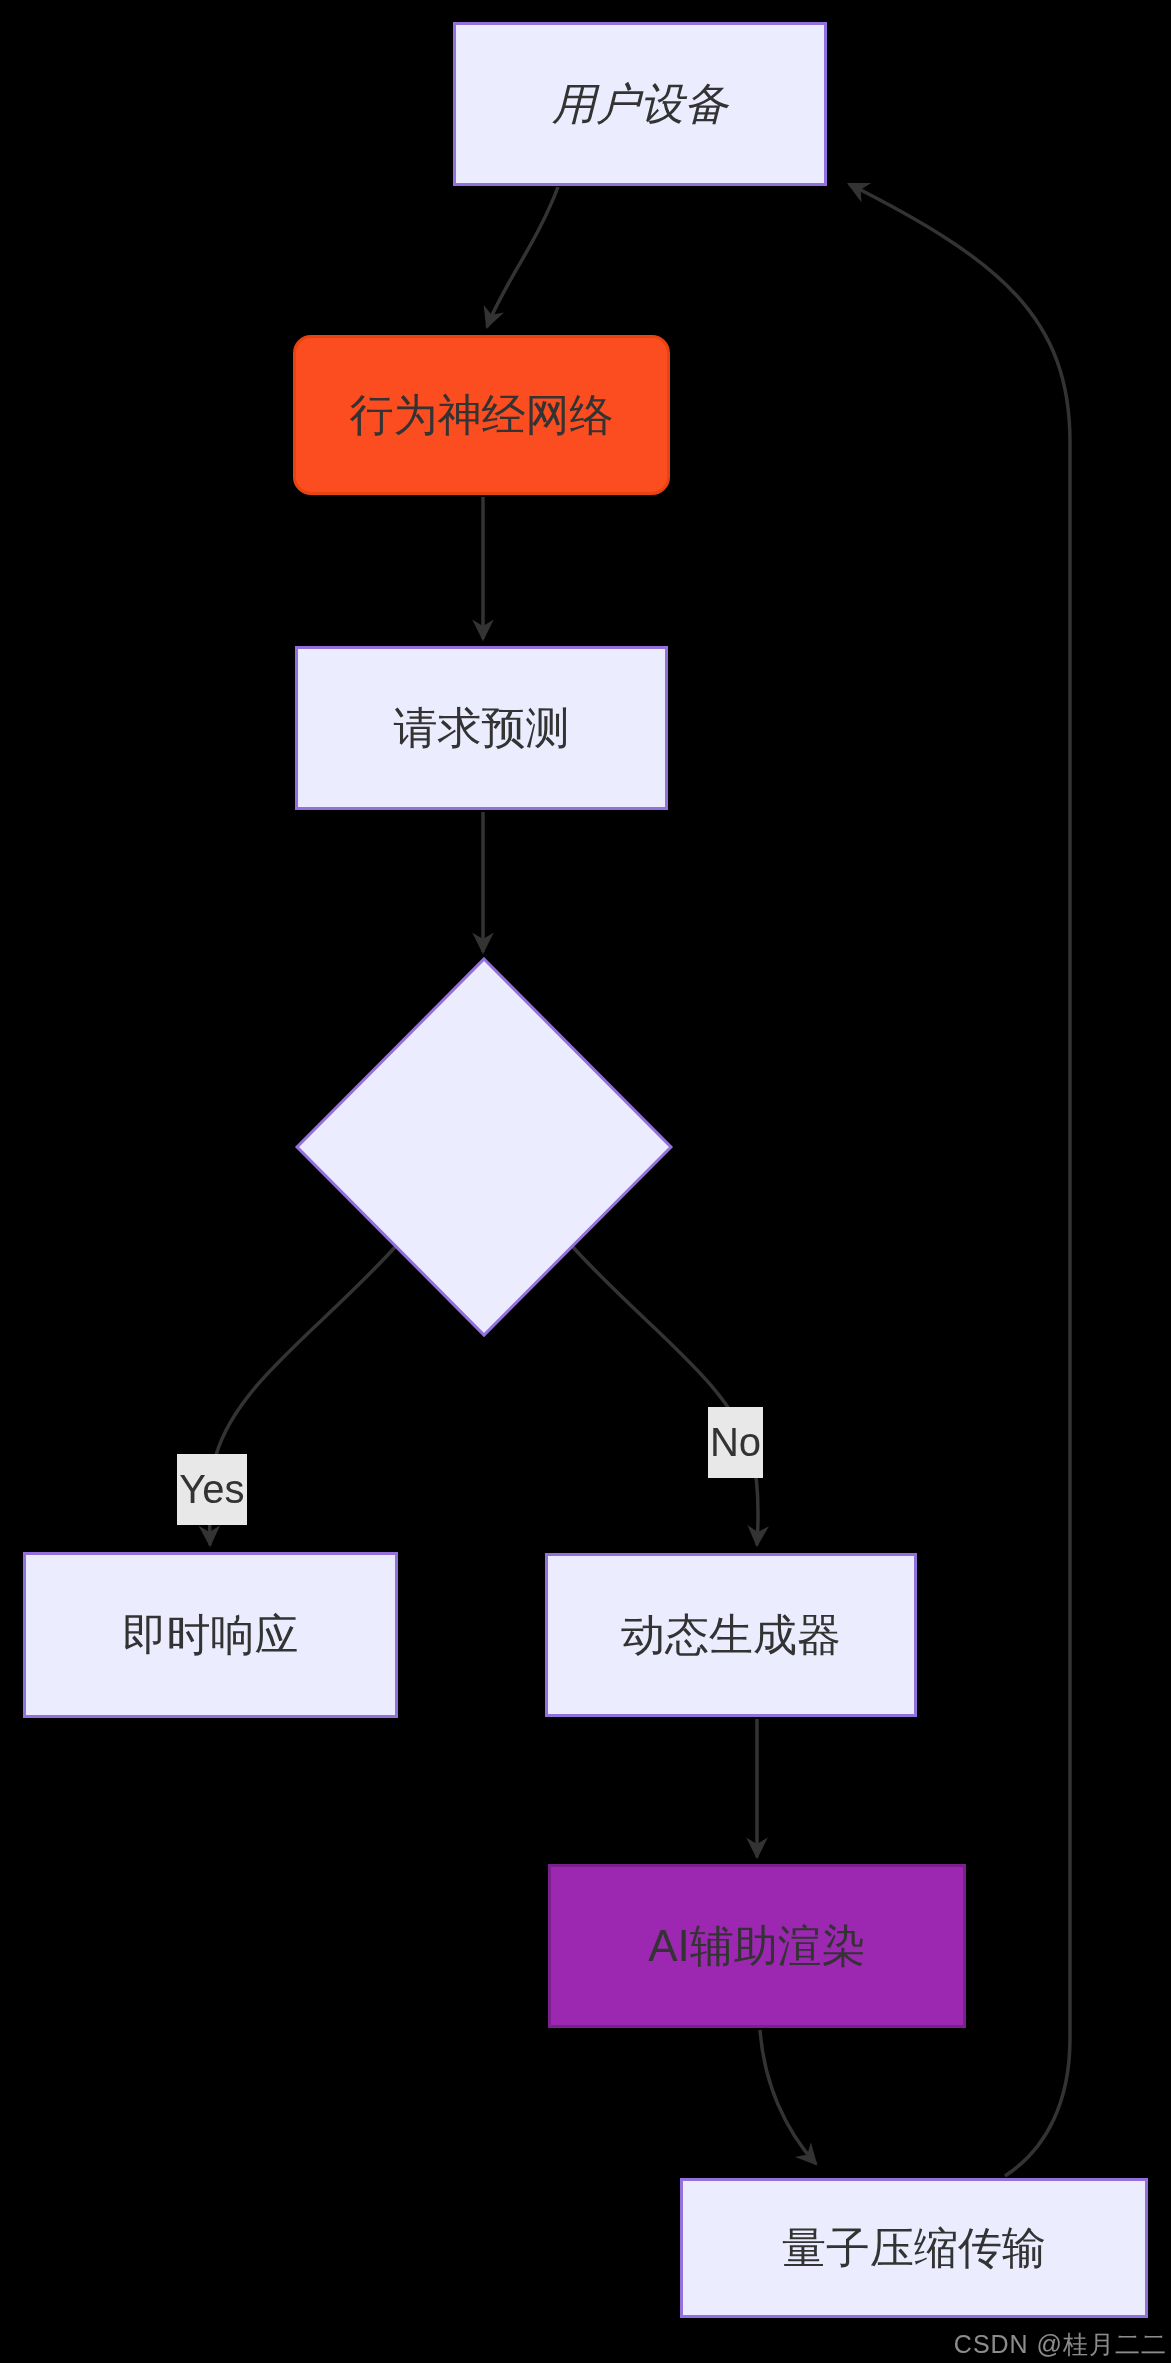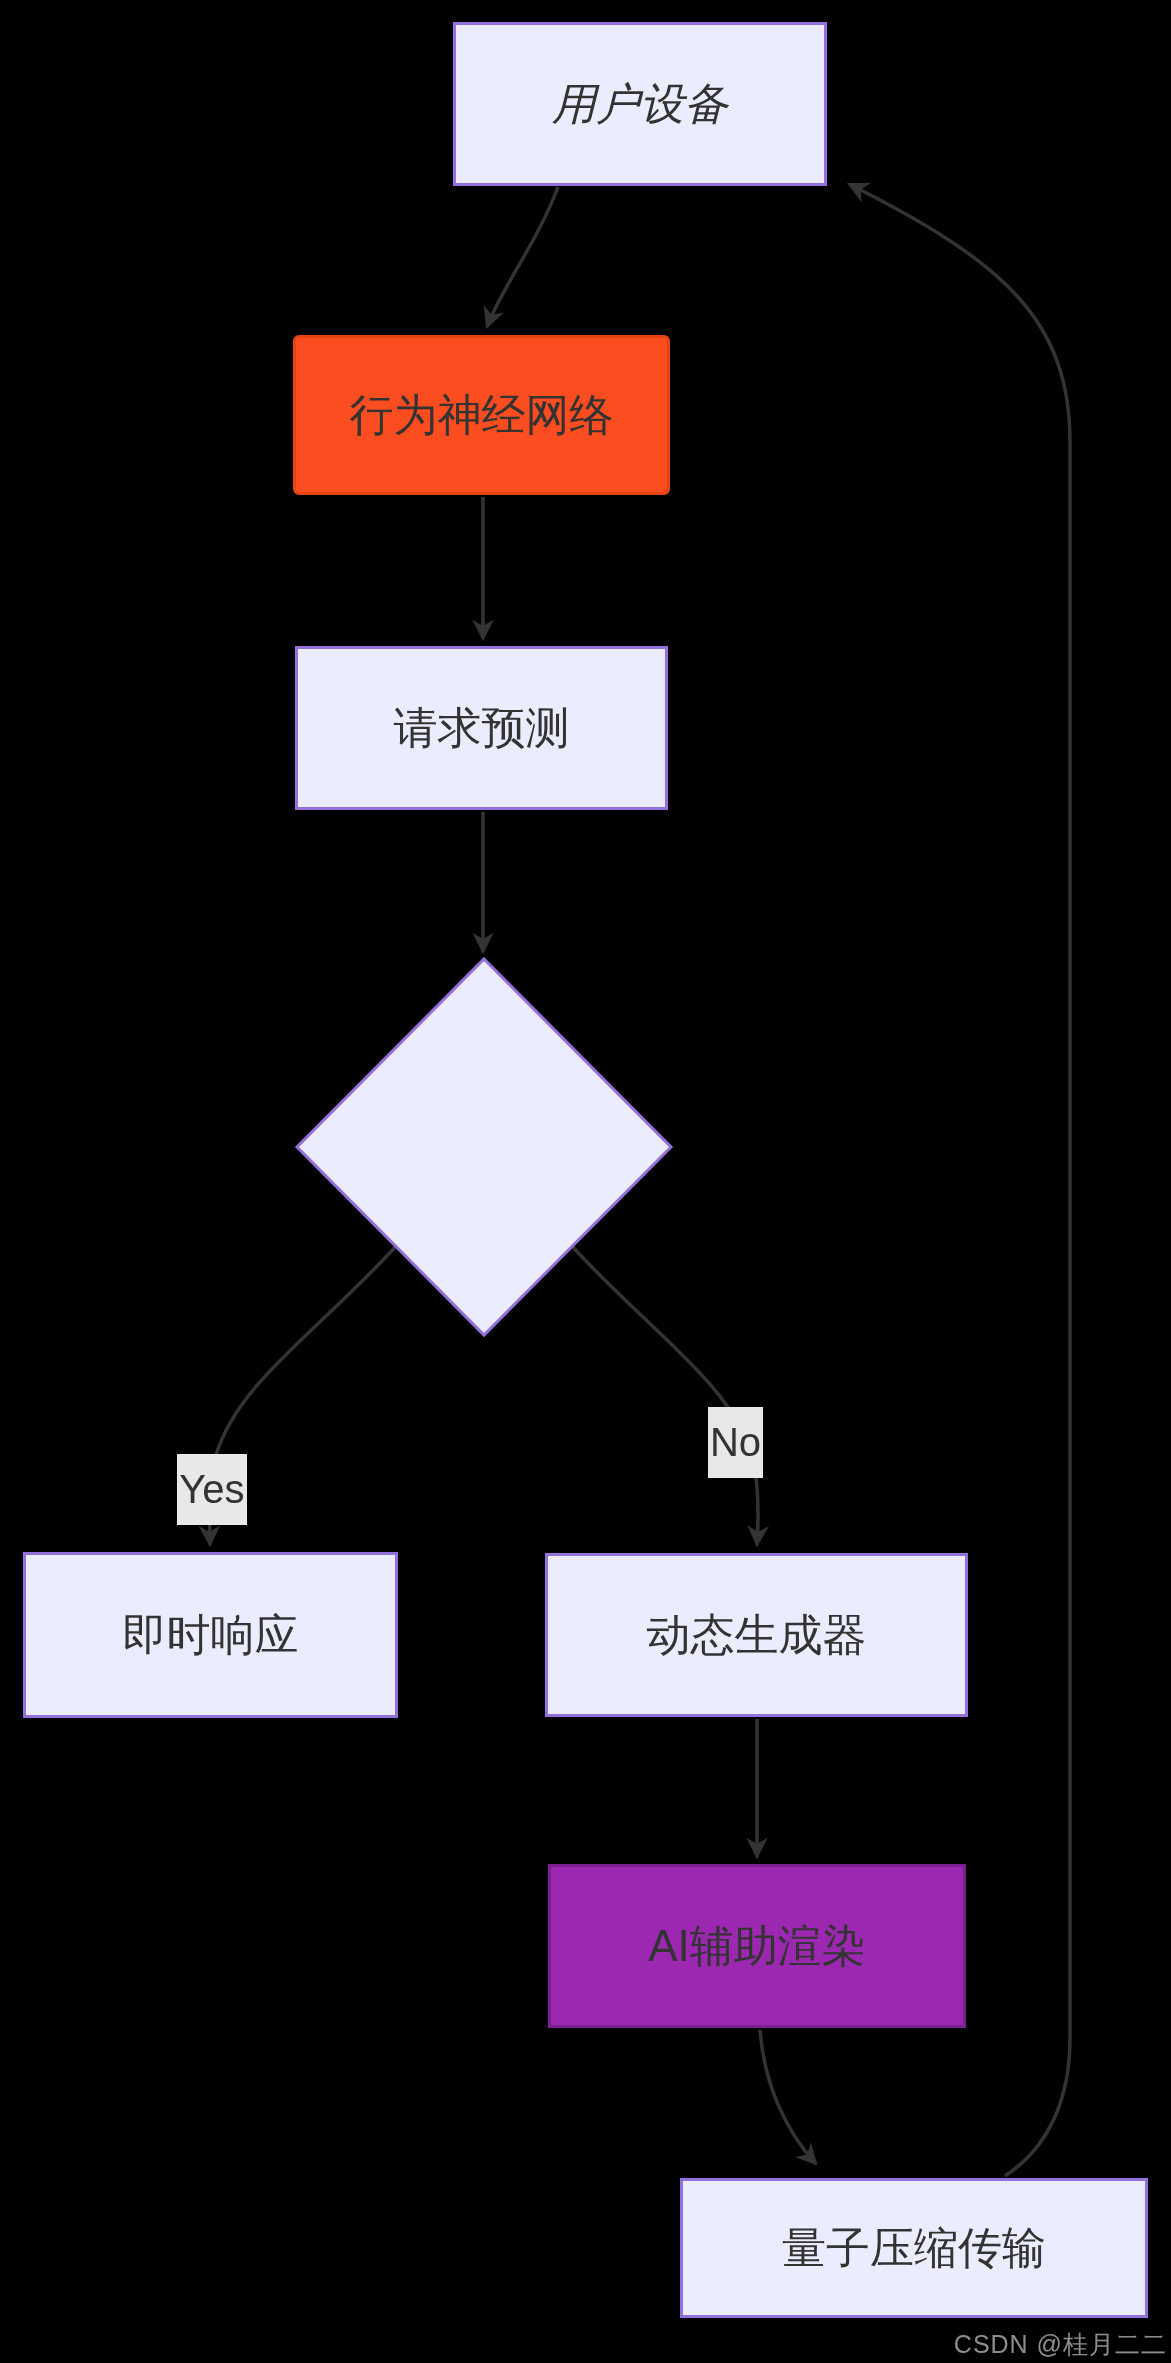--- a/index.html
+++ b/index.html
@@ -25,21 +25,21 @@
     font-size: 44px;
     color: #333333;
     background: #ECECFF;
     border: 3px solid #9370DB;
     text-align: center;
     line-height: 1.2;
   }
   .node.orange {
     background: #FB4D1F;
     border-color: #E8440F;
-    border-radius: 6px;
+    border-radius: 18px;
   }
   .node.purple {
     background: #9C27B0;
     border-color: #7A208F;
   }
   .diamond-label {
     position: absolute;
     display: flex;
     align-items: center;
     justify-content: center;
@@ -104,21 +104,21 @@
 
   <div class="node" style="left:295px; top:646px; width:373px; height:164px;">请求预测</div>
 
 
   <div class="edge-label" style="left:177px; top:1407px; width:70px; height:71px;margin-top:47px;">Yes</div>
 
   <div class="edge-label" style="left:708px; top:1407px; width:55px; height:71px;">No</div>
 
   <div class="node" style="left:23px; top:1552px; width:375px; height:166px;">即时响应</div>
 
-  <div class="node" style="left:545px; top:1553px; width:423px; height:164px;">动态生成器</div>
+  <div class="node" style="left:545px; top:1553px; width:372px; height:164px;">动态生成器</div>
 
   <div class="node purple" style="left:548px; top:1864px; width:418px; height:164px;">AI辅助渲染</div>
 
   <div class="node" style="left:680px; top:2178px; width:468px; height:140px;">量子压缩传输</div>
 
   <div class="watermark">CSDN @桂月二二</div>
 
 </div>
 
 </body></html>

